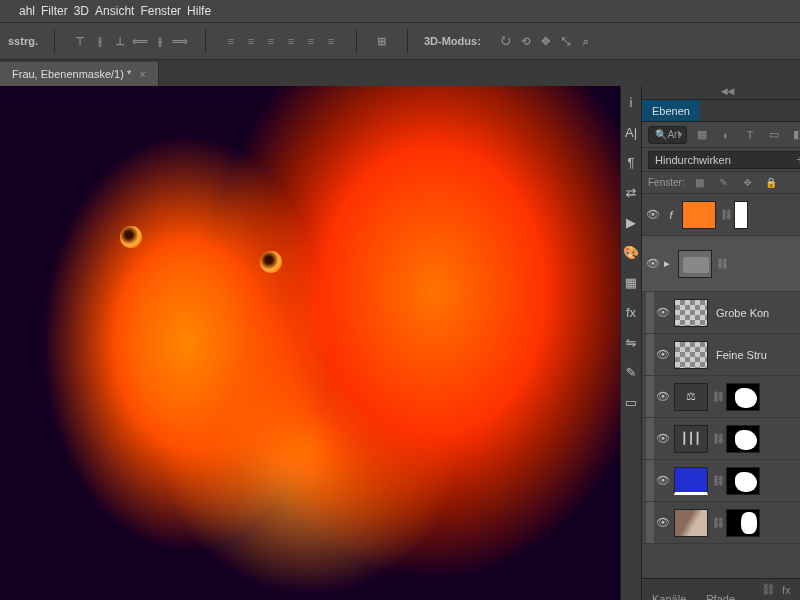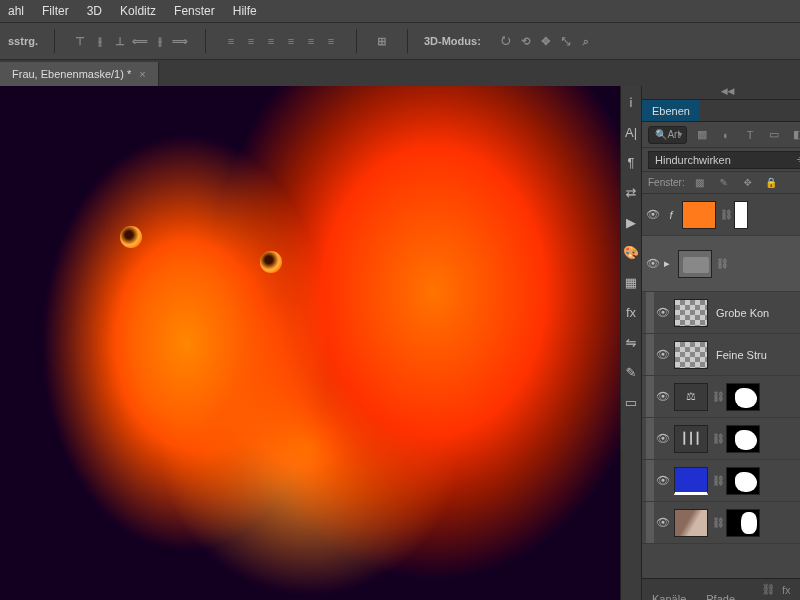--- a/index.html
+++ b/index.html
@@ -1,17 +1,17 @@
 <!DOCTYPE html>
 <html><head>
 <meta charset="utf-8">
 <style>
 * { margin:0; padding:0; box-sizing:border-box; font-family:"Segoe UI",Tahoma,sans-serif; }
 body { background:#454545; color:#ccc; width:800px; height:600px; overflow:hidden; font-size:11px; position:relative; }
-.menubar { height:22px; background:#454545; display:flex; align-items:center; padding-left:8px; gap:18px; color:#e0e0e0; font-size:12px; }
+.menubar { height:22px; background:#454545; display:flex; align-items:center; padding-left:19px; gap:6px; color:#e0e0e0; font-size:12px; }
 .menubar span { cursor:default; }
 .optbar { height:38px; background:#454545; border-top:1px solid #2a2a2a; border-bottom:1px solid #2a2a2a; display:flex; align-items:center; padding:0 8px; gap:16px; color:#999; position:relative;font-weight:bold;}
 .optbar .lbl { font-size:11px; color:#bbb; }
 .icn-row { display:flex; gap:2px; }
 .icn { width:18px; height:18px; display:inline-flex; align-items:center; justify-content:center; color:#888; }
 .sep { width:1px; height:24px; background:#2a2a2a; }
 .account-btn { position:absolute; right:0; top:4px; height:22px; background:#535353; border:1px solid #2a2a2a; padding:0 10px; display:flex; align-items:center; font-size:11px; color:#ddd; }
 .tabrow { height:26px; background:#3a3a3a; display:flex; align-items:flex-end; }
 .doctab { background:#535353; height:24px; padding:0 12px; display:flex; align-items:center; gap:8px; color:#ddd; font-size:11px; border-right:1px solid #2a2a2a; }
 .doctab .x { color:#999; }
@@ -59,21 +59,21 @@
 .folder-thumb::before{content:"";position:absolute;left:4px;top:6px;width:26px;height:16px;background:#888;border-radius:2px;}
 .bottom-tabs{height:22px;background:#3a3a3a;display:flex;align-items:center;border-top:1px solid #222;}
 </style>
 </head>
 <body>
 
 <div class="menubar">
   <span>ahl</span>
   <span>Filter</span>
   <span>3D</span>
-  <span>Kolditz</span>
+  <span>Ansicht</span>
   <span>Fenster</span>
   <span>Hilfe</span>
 </div>
 
 <div class="optbar">
   <span class="lbl">sstrg.</span>
   <div class="sep"></div>
   <div class="icn-row">
     <span class="icn">⊤</span>
     <span class="icn">⫲</span>

